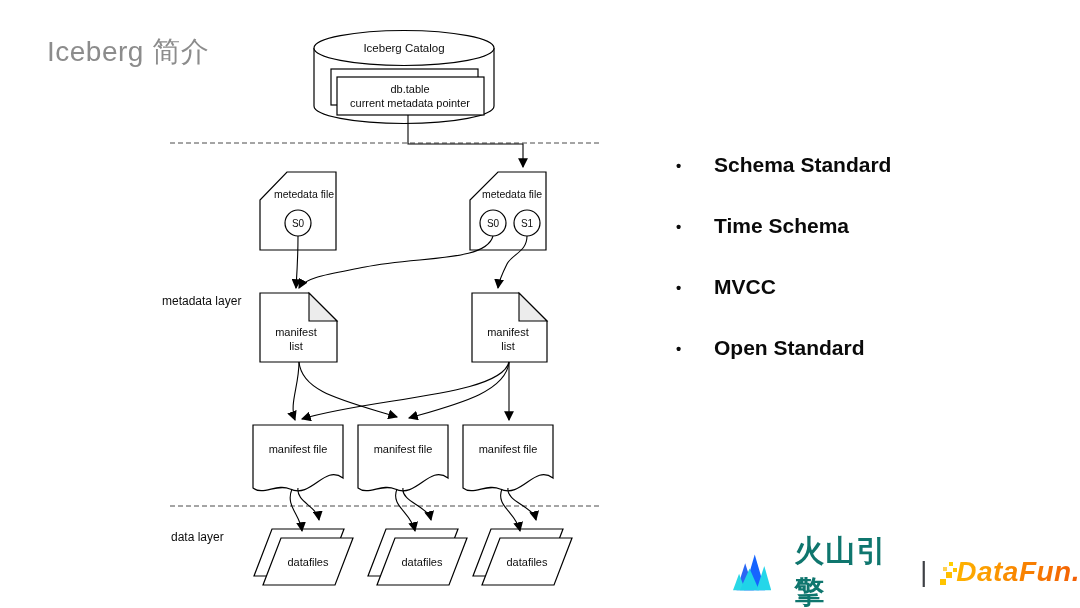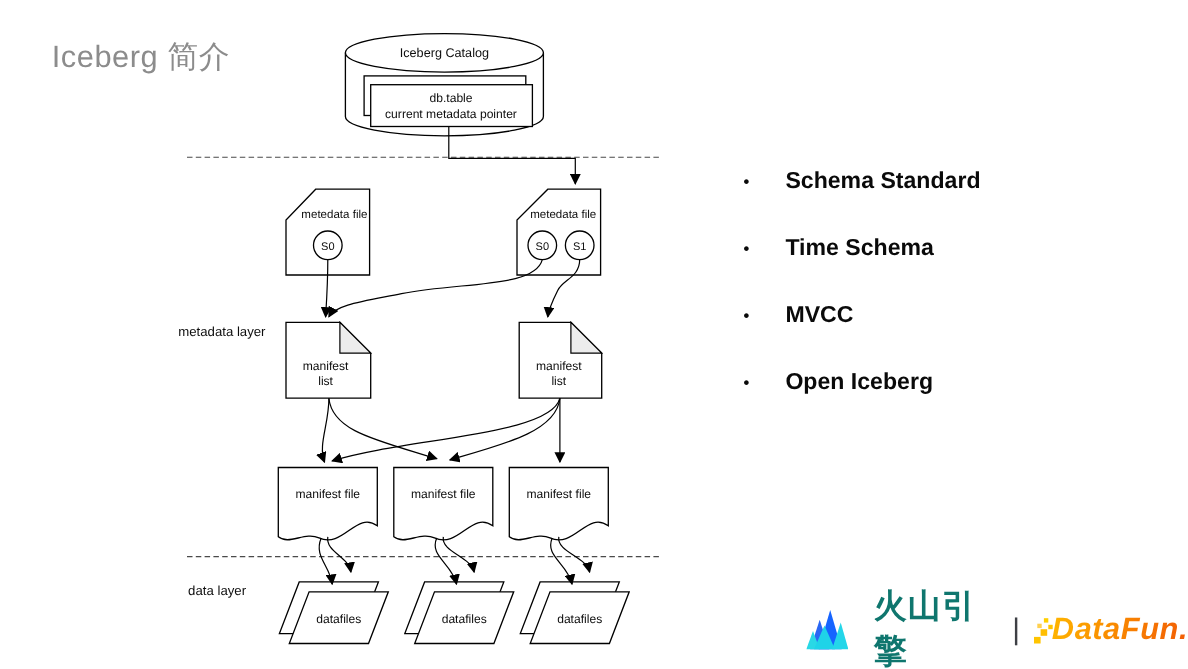--- a/index.html
+++ b/index.html
@@ -163,21 +163,21 @@
     <li>
       <span class="dot">•</span>
       <span>Time Schema</span>
     </li>
     <li>
       <span class="dot">•</span>
       <span>MVCC</span>
     </li>
     <li>
       <span class="dot">•</span>
-      <span>Open Iceberg</span>
+      <span>Open Standard</span>
     </li>
   </ul>
 
   <div class="footer">
     <svg class="volc-logo" viewBox="0 0 44 46">
       <polygon points="4,44 14,13 24,44" fill="#2A66F4"></polygon>
       <polygon points="13,44 25,3 37,44" fill="#1664FF"></polygon>
       <polygon points="0,44 7,25 14,44" fill="#29D8E6"></polygon>
       <polygon points="8,44 19,19 30,44" fill="#1FD3E8"></polygon>
       <polygon points="27,44 36,16 44,44" fill="#24D6E9"></polygon>

